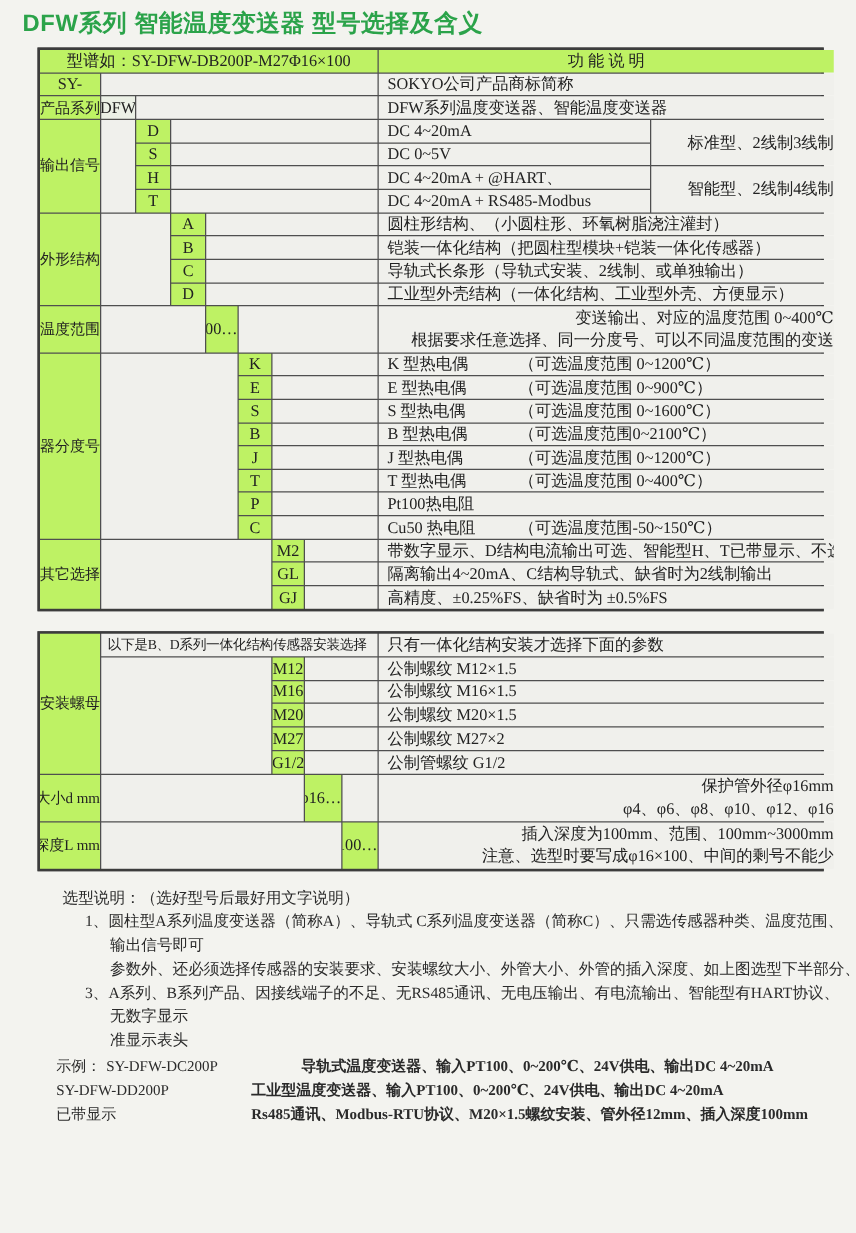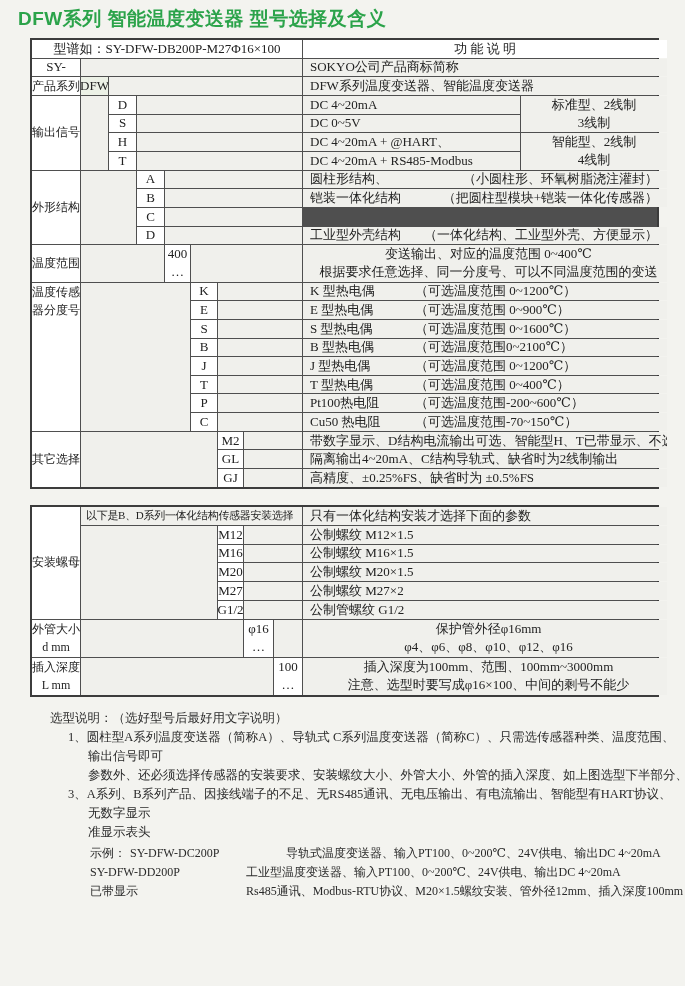--- a/index.html
+++ b/index.html
@@ -16,40 +16,40 @@
   }
   .tbl{
     display:grid;gap:1px;background:#4f4f4f;
     border:2px solid #3c3c3c;
     width:625px;margin-left:30px;
     grid-template-columns:48px 27px 27px 27px 25px 26px 25px 29px 28px 217px 146px;
   }
   #t1{margin-top:6px;grid-template-rows:repeat(24,17.67px);}
   #t2{margin-top:16px;grid-template-rows:repeat(10,17.9px);}
   .c{background:#f0f0ec;font-size:13px;display:flex;align-items:center;overflow:hidden;white-space:nowrap;}
-  .g{background:#ffffff;}
+  .g{background:#bef264;}
   .ctr{justify-content:center;}
   .lbl{justify-content:center;font-size:12px;}
   .desc{padding-left:7px;}
-  .col2{flex-direction:column;justify-content:flex-start;line-height:18.2px;}
+  .col2{flex-direction:row;justify-content:flex-end;line-height:18.2px;}
   .col2 span{display:block;text-align:center;}
-  .col2l{flex-direction:column;align-items:center;justify-content:center;line-height:18.2px;padding-left:7px;}
-  .btw{justify-content:space-between;padding:0 9px 0 7px;}
+  .col2l{flex-direction:column;align-items:flex-end;justify-content:center;line-height:18.2px;padding-left:7px;}
+  .btw{justify-content:flex-start;padding:0 9px 0 7px;}
   .sname{display:inline-block;width:105px;flex:none;}
   .note-cell{font-size:11px;letter-spacing:-.3px;padding-left:5px;}
   .plainCode{background:#ecf1e6;}
   .notes{margin:12px 0 0 50px;font-size:12.5px;line-height:19px;color:#2a2a2a;white-space:nowrap;}
   .n0{padding-left:0;}
   .n1{padding-left:18px;}
   .n2{padding-left:38px;}
   .examples{margin:2px 0 0 45px;font-size:12px;line-height:19px;color:#2a2a2a;white-space:nowrap;}
-  .ex-row{display:flex;margin-left:45px;}
+  .ex-row{display:flex;}
   .ex-label{flex:none;width:40px;}
   .ex-model{flex:none;min-width:150px;padding-right:6px;}
-  .ex-desc{flex:none;}
+  .ex-desc{flex:none;font-weight:bold;}
 </style>
 </head>
 <body>
 
 <div class="page-title">DFW系列 智能温度变送器 型号选择及含义</div>
 
 <div id="t1" class="tbl">
 
   <div class="c g ctr" style="grid-area:1/1/2/10">型谱如：SY-DFW-DB200P-M27Φ16×100</div>
   <div class="c g ctr" style="grid-area:1/10/2/12">功 能 说 明</div>
@@ -96,20 +96,24 @@
   <div class="c" style="grid-area:9/5/10/10"></div>
   <div class="c" style="grid-area:10/5/11/10"></div>
   <div class="c" style="grid-area:11/5/12/10"></div>
   <div class="c btw" style="grid-area:8/10/9/12">
     <span>圆柱形结构、</span>
     <span>（小圆柱形、环氧树脂浇注灌封）</span>
   </div>
   <div class="c btw" style="grid-area:9/10/10/12">
     <span>铠装一体化结构</span>
     <span>（把圆柱型模块+铠装一体化传感器）</span>
+  </div>
+  <div class="c btw" style="grid-area:10/10/11/12">
+    <span>导轨式长条形</span>
+    <span>（导轨式安装、2线制、或单独输出）</span>
   </div>
   <div class="c btw" style="grid-area:11/10/12/12">
     <span>工业型外壳结构</span>
     <span>（一体化结构、工业型外壳、方便显示）</span>
   </div>
 
   <div class="c g lbl" style="grid-area:12/1/14/2">温度范围</div>
   <div class="c" style="grid-area:12/2/14/5"></div>
   <div class="c g col2" style="grid-area:12/5/14/6">
     <span>400</span>
@@ -161,25 +165,24 @@
   <div class="c desc" style="grid-area:18/10/19/12">
       <span class="sname">J 型热电偶</span>
       <span>（可选温度范围 0~1200℃）</span>
     </div>
   <div class="c desc" style="grid-area:19/10/20/12">
       <span class="sname">T 型热电偶</span>
       <span>（可选温度范围 0~400℃）</span>
     </div>
   <div class="c desc" style="grid-area:20/10/21/12">
       <span class="sname">Pt100热电阻</span>
-      <span>（可选温度范围-200~600℃）</span>
     </div>
   <div class="c desc" style="grid-area:21/10/22/12">
       <span class="sname">Cu50 热电阻</span>
-      <span>（可选温度范围-70~150℃）</span>
+      <span>（可选温度范围-50~150℃）</span>
     </div>
 
   <div class="c g lbl" style="grid-area:22/1/25/2">其它选择</div>
   <div class="c" style="grid-area:22/2/25/7"></div>
   <div class="c g ctr" style="grid-area:22/7/23/8">M2</div>
   <div class="c g ctr" style="grid-area:23/7/24/8">GL</div>
   <div class="c g ctr" style="grid-area:24/7/25/8">GJ</div>
   <div class="c" style="grid-area:22/8/23/10"></div>
   <div class="c" style="grid-area:23/8/24/10"></div>
   <div class="c" style="grid-area:24/8/25/10"></div>

